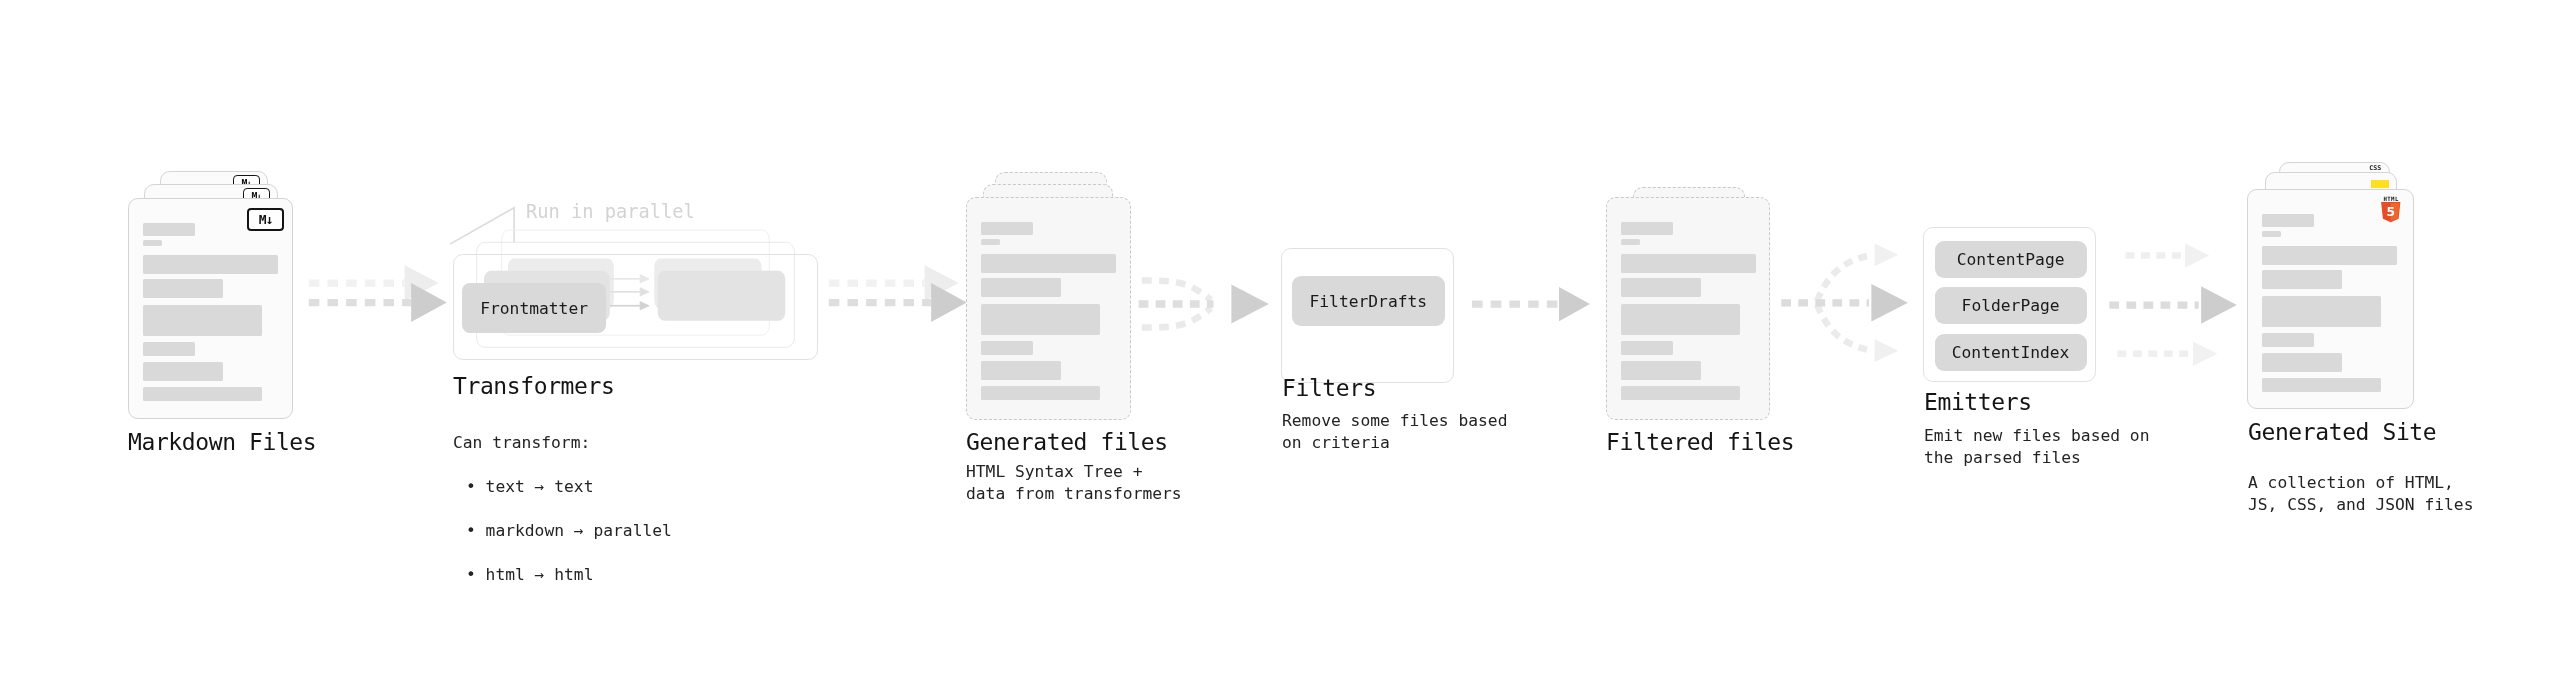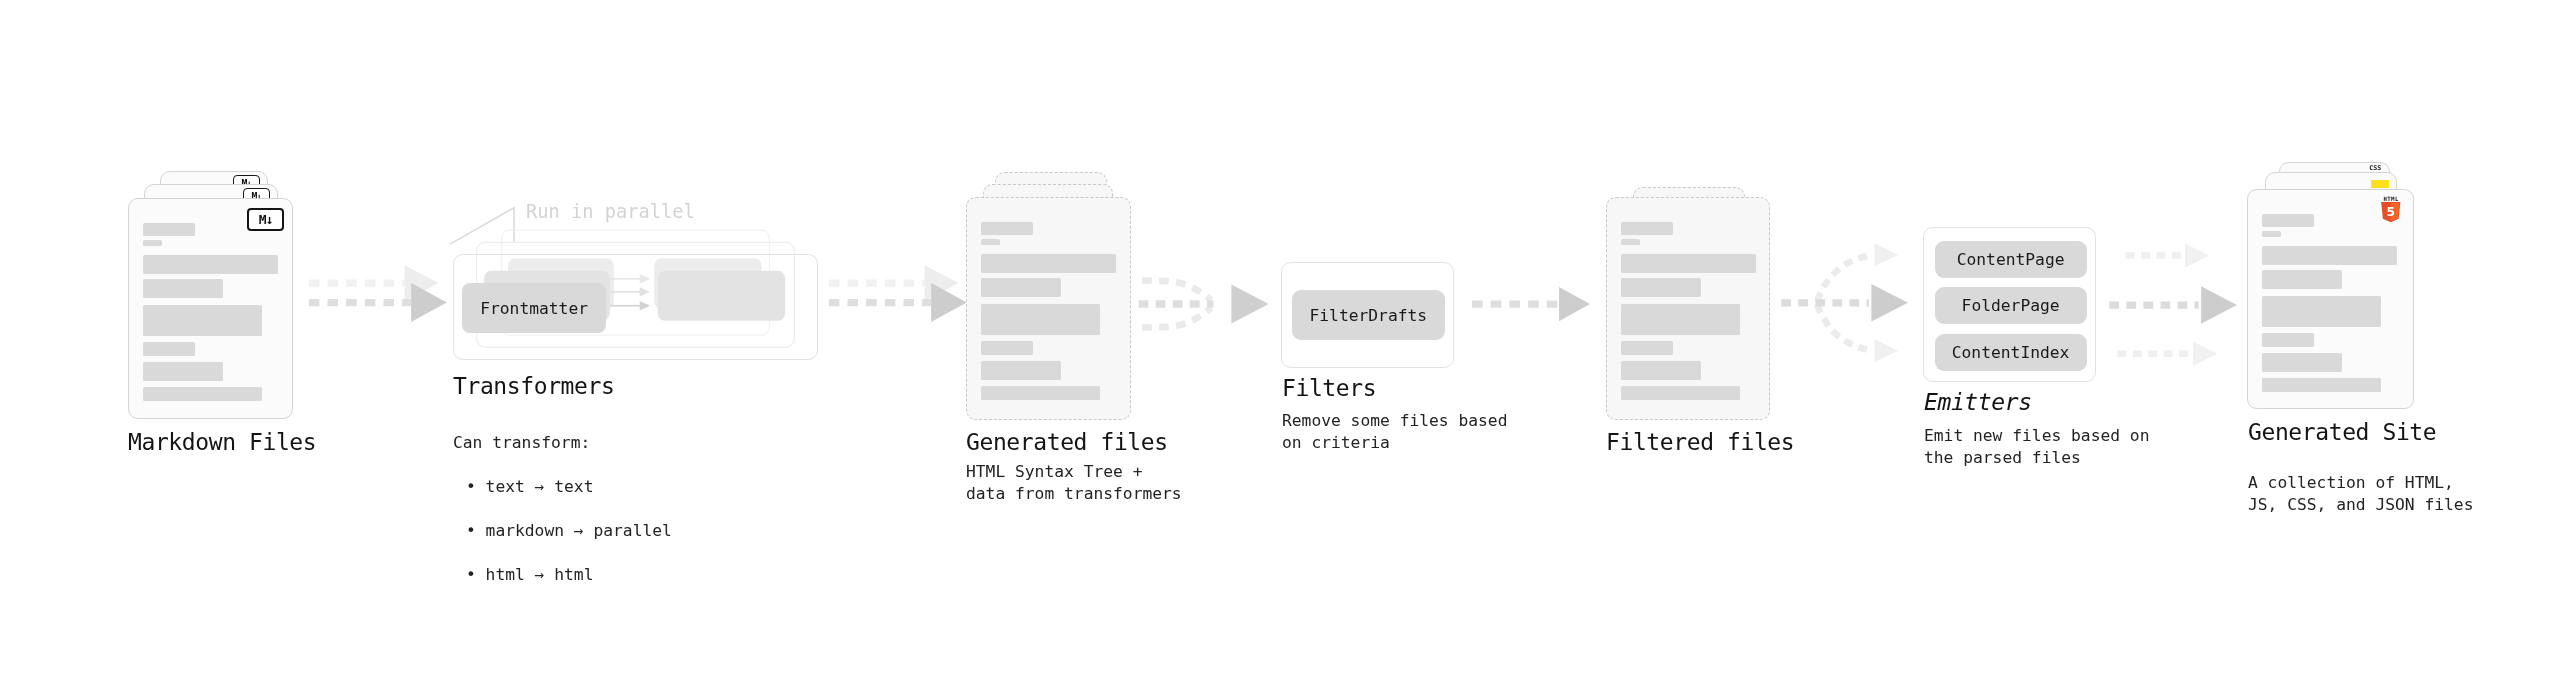--- a/index.html
+++ b/index.html
@@ -150,21 +150,21 @@
   <div class="caption" style="left:966px;top:461px;">HTML Syntax Tree +
 data from transformers</div>
 
   <svg class="abs" style="left:1132px;top:256px;" width="145" height="96" viewBox="0 0 178 118">
     <path d="M 12 30 C 55 30 70 32 97 54" fill="none" stroke="#eaeaea" stroke-width="8" stroke-dasharray="12 9"></path>
     <path d="M 12 88 C 55 88 70 86 97 64" fill="none" stroke="#eaeaea" stroke-width="8" stroke-dasharray="12 9"></path>
     <line x1="8" y1="59" x2="100" y2="59" stroke="#dedede" stroke-width="9" stroke-dasharray="12 9"></line>
     <polygon points="122,35 122,83 168,59" fill="#cfcfcf"></polygon>
   </svg>
 
-  <div class="frame" style="left:1281px;top:262px;width:173px;height:106px;">
+  <div class="frame" style="left:1281px;top:248px;width:173px;height:135px;">
     <div class="pill" style="left:9.8px;top:27px;width:153px;height:50px;">FilterDrafts</div>
   </div>
   <div class="sec-title" style="left:1282px;top:375px;">Filters</div>
   <div class="caption" style="left:1282px;top:410px;">Remove some files based
 on criteria</div>
 
   <svg class="abs" style="left:1468px;top:282px;" width="126" height="45" viewBox="0 0 155 55">
     <line x1="5" y1="27" x2="112" y2="27" stroke="#dedede" stroke-width="9" stroke-dasharray="13 10"></line>
     <polygon points="112,6 112,48 150,27" fill="#cdcdcd"></polygon>
   </svg>
@@ -191,21 +191,21 @@
     <polygon points="119,121 119,149 148,135" fill="#f0f0f0"></polygon>
     <line x1="4" y1="76" x2="112" y2="76" stroke="#dcdcdc" stroke-width="9" stroke-dasharray="12 9"></line>
     <polygon points="115,53 115,99 160,76" fill="#cdcdcd"></polygon>
   </svg>
 
   <div class="frame" style="left:1923px;top:227px;width:173px;height:155px;">
     <div class="pill" style="left:10.6px;top:13px;width:152px;height:37px;">ContentPage</div>
     <div class="pill" style="left:10.6px;top:59px;width:152px;height:37px;">FolderPage</div>
     <div class="pill" style="left:10.6px;top:106px;width:152px;height:37px;">ContentIndex</div>
   </div>
-  <div class="sec-title" style="left:1924px;top:389px;font-style:italic;">Emitters</div>
+  <div class="sec-title" style="left:1924px;top:389px;">Emitters</div>
   <div class="caption" style="left:1924px;top:425px;">Emit new files based on
 the parsed files</div>
 
   <svg class="abs" style="left:2105px;top:236px;" width="137" height="134" viewBox="0 0 168 165">
     <line x1="25" y1="24" x2="95" y2="24" stroke="#efefef" stroke-width="8" stroke-dasharray="11 8"></line>
     <polygon points="98,9 98,39 128,24" fill="#f1f1f1"></polygon>
     <line x1="5" y1="85" x2="115" y2="85" stroke="#dcdcdc" stroke-width="9" stroke-dasharray="12 9"></line>
     <polygon points="118,62 118,108 162,85" fill="#cdcdcd"></polygon>
     <line x1="15" y1="145" x2="105" y2="145" stroke="#efefef" stroke-width="8" stroke-dasharray="11 8"></line>
     <polygon points="108,130 108,160 138,145" fill="#f1f1f1"></polygon>

